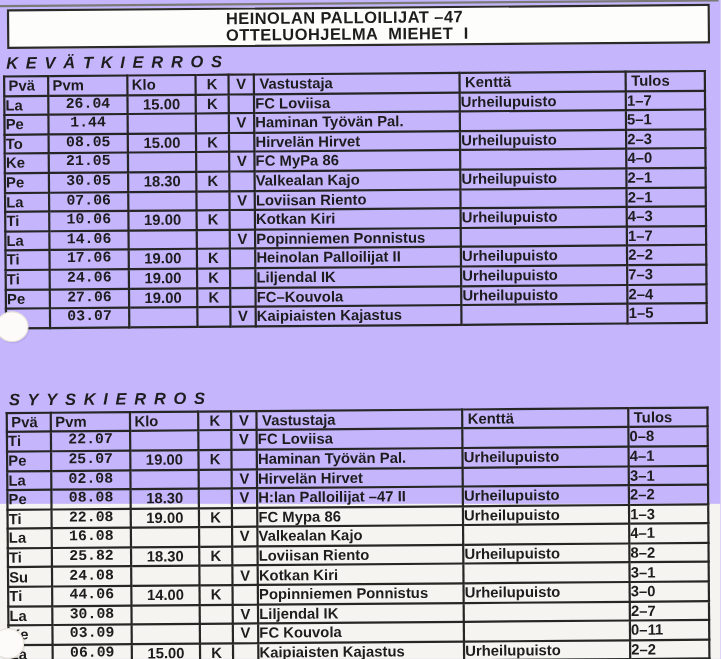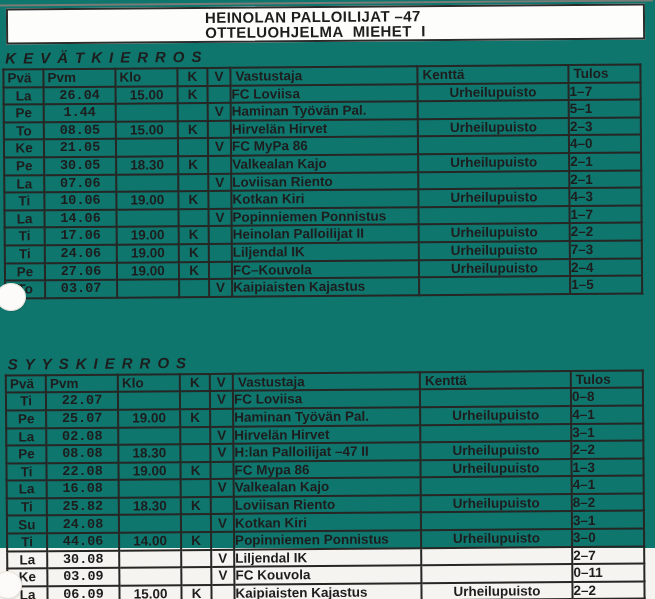--- a/index.html
+++ b/index.html
@@ -3,22 +3,22 @@
 <meta charset="utf-8">
 <style>
   html,body{margin:0;padding:0;}
   body{
     width:655px;height:599px;overflow:hidden;
     background:#f6f4f0;
     font-family:"Liberation Sans", sans-serif;
     color:#1d1d1d;
   }
   .page{
-    position:relative;width:655px;height:548px;
-    background:#0f766e;
+    position:relative;width:655px;height:458px;
+    background:#c4b5fd;
   }
   .scan{
     position:absolute;inset:0;
     transform:rotate(-0.45deg);
     transform-origin:50% 50%;
   }
   .topline{
     position:absolute;top:2px;left:0;width:655px;height:2px;
     background:#7a7a76;
   }
@@ -56,27 +56,27 @@
     font-size:13.5px;
     font-weight:bold;
     line-height:1;
     vertical-align:middle;
     white-space:nowrap;
     overflow:hidden;
   }
   table.sched th{text-align:left;padding-left:3px;}
   table.sched th.c3, table.sched th.c4{text-align:center;padding-left:0;}
   table.sched th.c5, table.sched th.c6, table.sched th.c7{padding-left:4px;}
-  td.c0{text-align:center;padding-left:4px;margin-left:12px;}
+  td.c0{text-align:left;padding-left:4px;margin-left:12px;}
   td.c1{text-align:center;font-family:Liberation Mono, monospace;}
   td.c2{text-align:center;}
   td.c3{text-align:center;}
   td.c4{text-align:center;}
   td.c5{text-align:left;padding-left:4px;}
-  td.c6{text-align:center;padding-left:4px;}
+  td.c6{text-align:left;padding-left:4px;}
   td.c7{}
   .blob{
     position:absolute;
     background:#fcfbf9;
     border-radius:50%;
     border:1px solid #e6e2da;
     box-shadow:1px 1px 1px rgba(0,0,0,0.07);
   }
   .blob.b1{left:-4px;top:283px;width:28px;height:26px;}
   .blob.b2{left:-7px;top:571px;width:27px;height:26px;}

